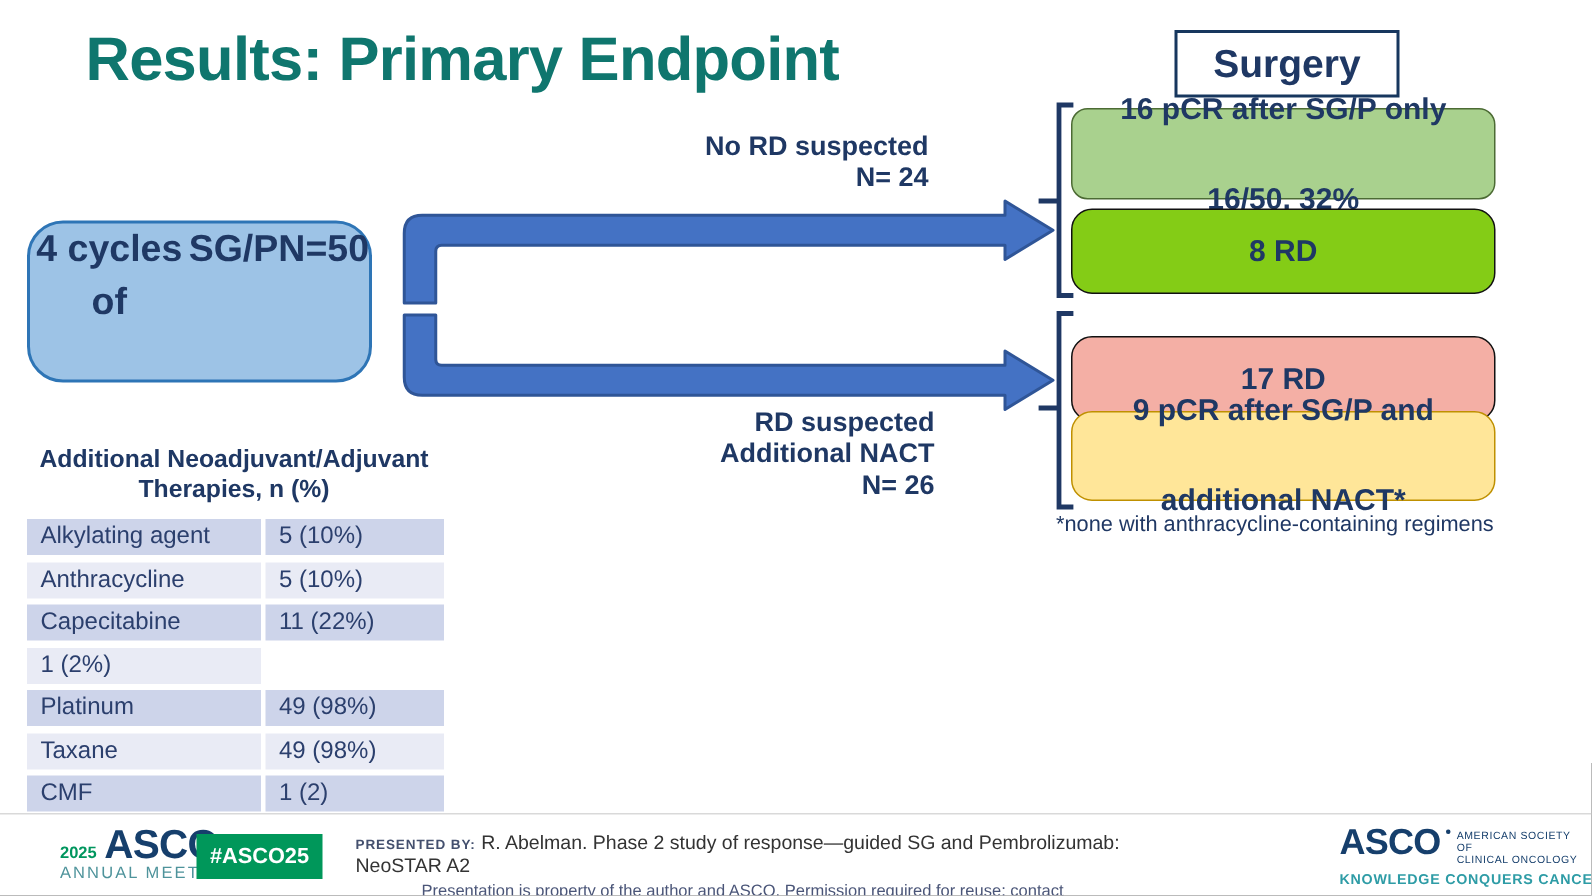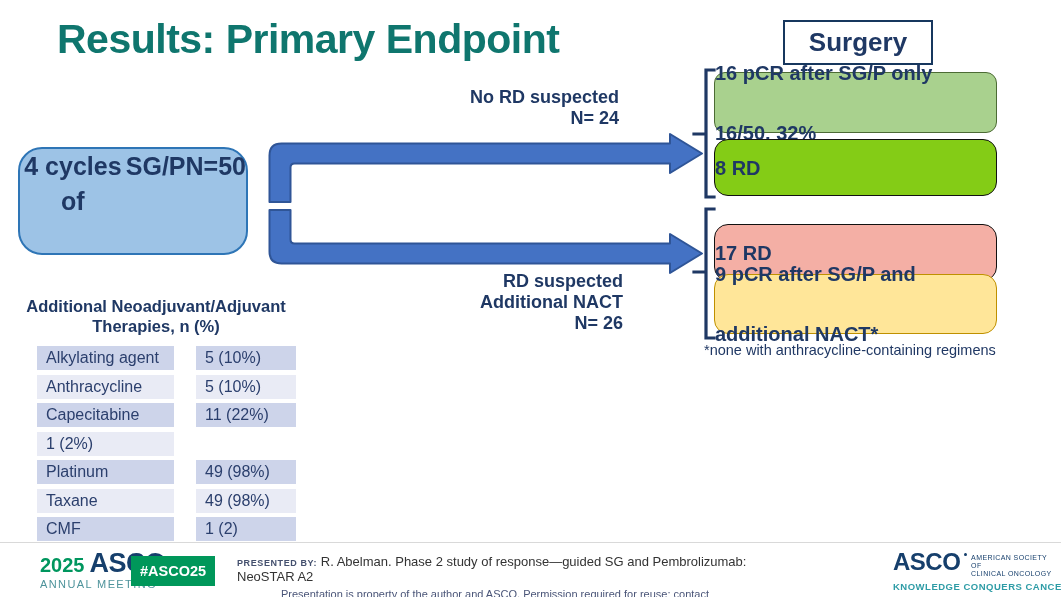--- a/index.html
+++ b/index.html
@@ -21,40 +21,40 @@
   .branch-bottom{left:343px;top:271px;width:280px;}
   
   .source-box{position:absolute;left:18px;top:147px;width:230px;height:108px;
     background:#9DC3E6;border:2px solid #2E75B6;border-radius:24px;
     display:flex;flex-direction:row;justify-content:center;text-align:center;
     font-size:25px;font-weight:bold;line-height:35px;color:#1F3864;box-sizing:border-box;}
   
   .flow-svg{position:absolute;left:0;top:0;width:1061px;height:597px;pointer-events:none;}
   
   .outcome{position:absolute;left:714px;width:283px;box-sizing:border-box;
-    display:flex;flex-direction:column;justify-content:center;
+    display:flex;flex-direction:column;justify-content:center;text-align:center;
     font-size:20px;font-weight:bold;line-height:26px;color:#1F3864;gap:34px;}
   .ob-green {top:72px;height:61px;background:#A9D18E;border:1.8px solid #4C6B34;border-radius:11px;}
   .ob-pink1 {top:139px;height:57px;background:#84cc16;border:1.8px solid #111111;border-radius:14px;}
   .ob-pink2 {top:224px;height:57px;background:#F4AFA5;border:1.8px solid #111111;border-radius:14px;}
   .ob-yellow{top:274px;height:60px;background:#FFE699;border:1.8px solid #BF9000;border-radius:14px;}
   .footnote{position:absolute;left:704px;top:342px;font-size:14.5px;color:#203864;}
   
   .tbl-title{position:absolute;left:8px;top:296px;width:296px;text-align:center;
     font-size:16.5px;font-weight:bold;line-height:20px;color:#1F3864;}
   .tbl{position:absolute;left:18px;top:346px;width:278px;}
   .trow{display:grid;grid-template-columns:156px 1fr;column-gap:3px;margin-bottom:4.5px;}
-  .tcell{height:24px;line-height:24px;padding-left:9px;font-size:16px;color:#2B3F6D;margin-left:19px;}
+  .tcell{height:24px;line-height:24px;padding-left:9px;font-size:16px;color:#2B3F6D;}
   .r-dark  .tcell{background:#CDD4EA;}
   .r-light .tcell{background:#E9EBF5;}
   
   .divider{position:absolute;left:0;top:542px;width:1061px;height:1px;background:#d9d9d9;}
   .logo-left{position:absolute;left:40px;top:551px;}
   .logo-left .row1{display:flex;align-items:baseline;gap:5px;}
-  .logo-year{font-size:20px;font-weight:bold;color:#00965E;}
+  .logo-year{font-size:11px;font-weight:bold;color:#00965E;}
   .logo-asco{font-size:27px;font-weight:bold;color:#163F6C;letter-spacing:-0.5px;line-height:24px;}
   .logo-dot{width:3px;height:3px;border-radius:50%;background:#163F6C;display:inline-block;
     vertical-align:top;margin-top:2px;}
   .logo-sub{font-size:11px;letter-spacing:1.4px;color:#4E939B;margin-top:1px;}
   .hashtag{position:absolute;left:131px;top:556px;width:84px;height:30px;background:#00975A;
     color:#fff;font-size:14.5px;font-weight:bold;text-align:center;line-height:30px;}
   .presented{position:absolute;left:237px;top:554px;width:560px;}
   .presented .line1{font-size:13px;color:#333333;}
   .presented .pb-label{font-size:9px;letter-spacing:0.6px;color:#44506e;font-weight:bold;}
   .presented .line2{font-size:11px;color:#4a5578;margin-top:4px;margin-left:44px;}

